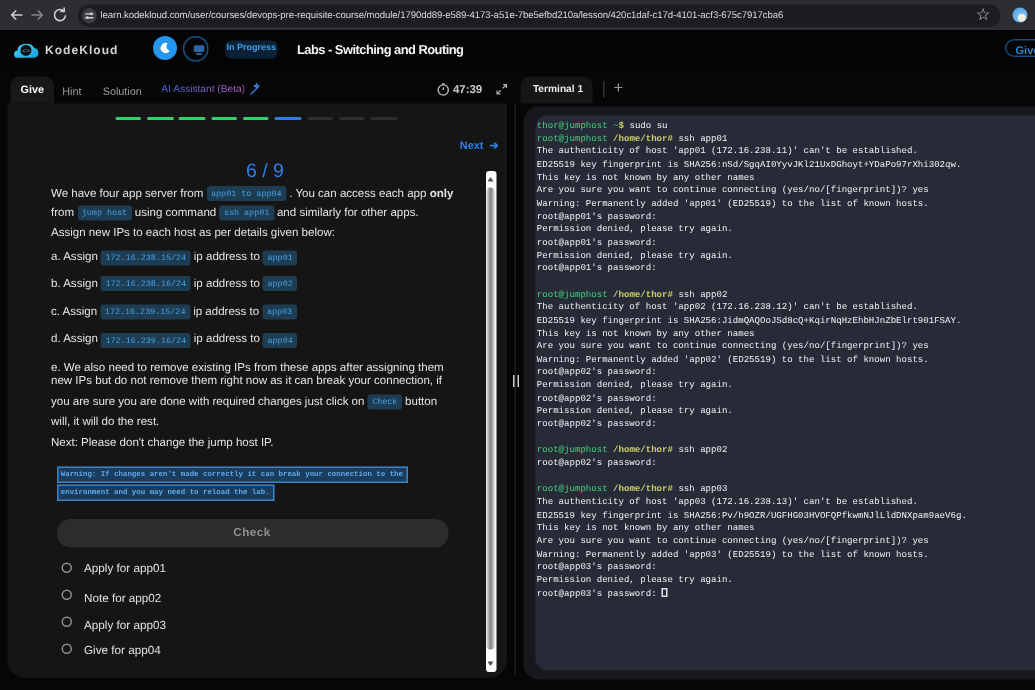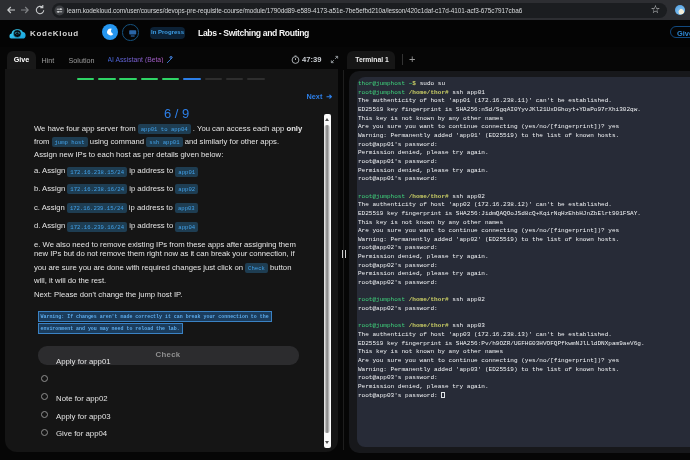--- a/index.html
+++ b/index.html
@@ -172,21 +172,21 @@
         <div class="body" style="left:29px; top:179.9px">new IPs but do not remove them right now as it can break your connection, if</div>
         <div class="body" style="left:29px; top:193.6px">you are sure you are done with required changes just click on <code class="c">Check</code> button</div>
         <div class="body" style="left:29px; top:207.3px">will, it will do the rest.</div>
         <div class="body" style="left:29px; top:220.9px">Next: Please don't change the jump host IP.</div>
       </div>
     <div class="warn" style="left:32.5px; top:242.2px">Warning: If changes aren't made correctly it can break your connection to the</div>
     <div class="warn" style="left:32.5px; top:253.8px">environment and you may need to reload the lab.</div>
     <div id="checkbtn">Check</div>
     <div id="radios">
         <div class="radio" style="top:306.3px"></div>
-        <div class="rlabel" style="top:288px">Apply for app01</div>
+        <div class="rlabel" style="top:305px">Apply for app01</div>
         <div class="radio" style="top:324.3px"></div>
         <div class="rlabel" style="top:324.6px">Note for app02</div>
         <div class="radio" style="top:342.2px"></div>
         <div class="rlabel" style="top:342.5px">Apply for app03</div>
         <div class="radio" style="top:360.2px"></div>
         <div class="rlabel" style="top:360.40000000000003px">Give for app04</div>
       </div>
     <div id="sbar">
       <div class="sarr" style="top:3.5px; border-bottom:3.5px solid #505050;"></div>
       <div id="sthumb"></div>

